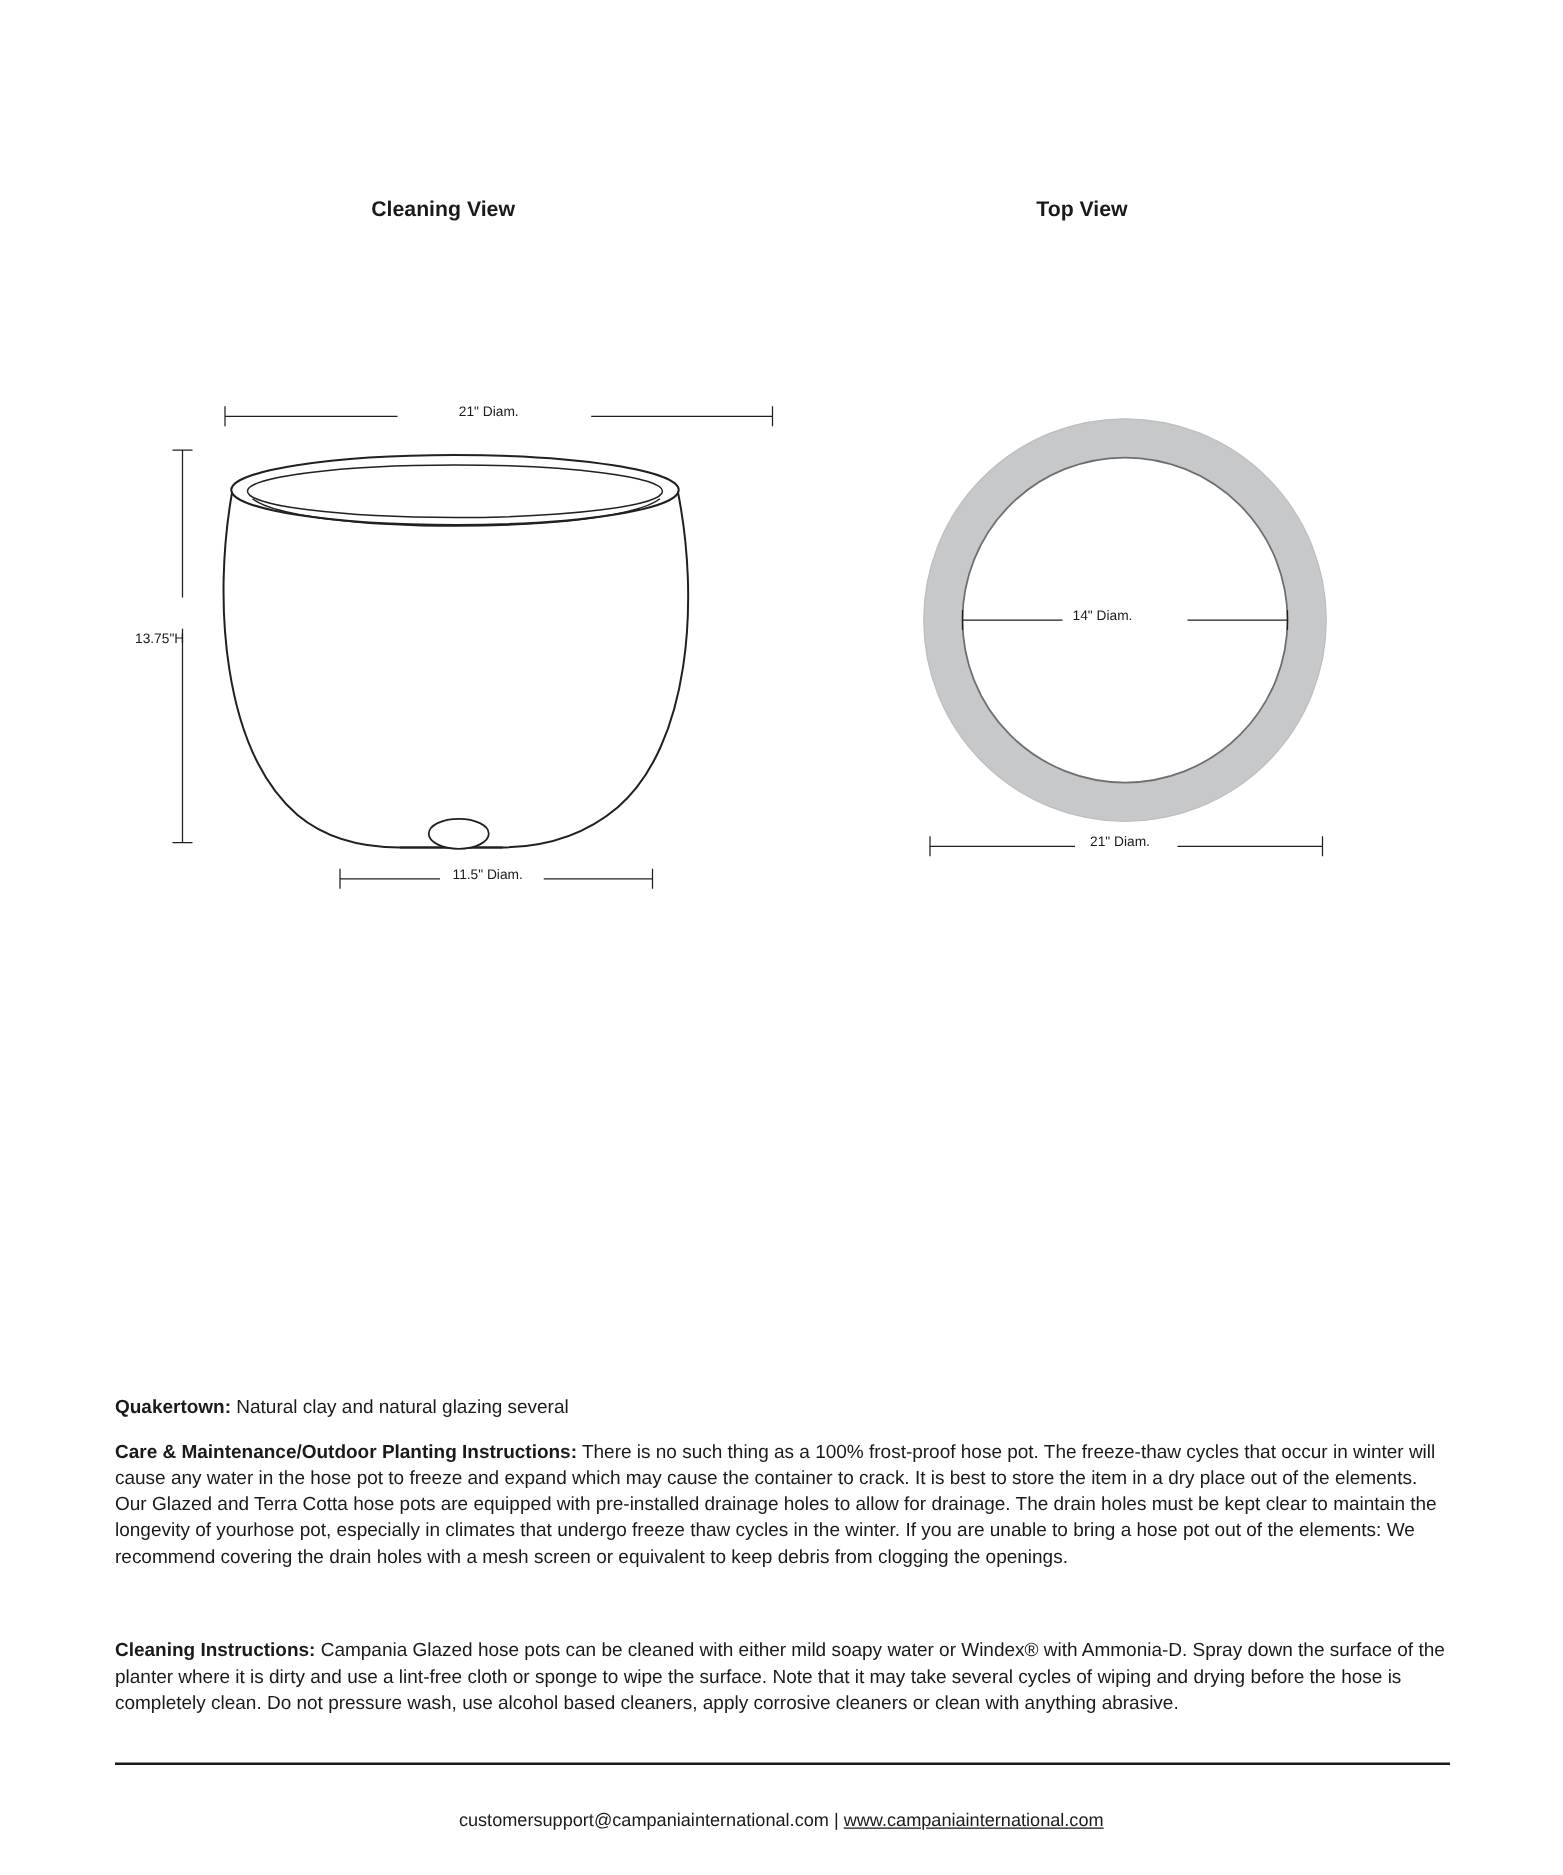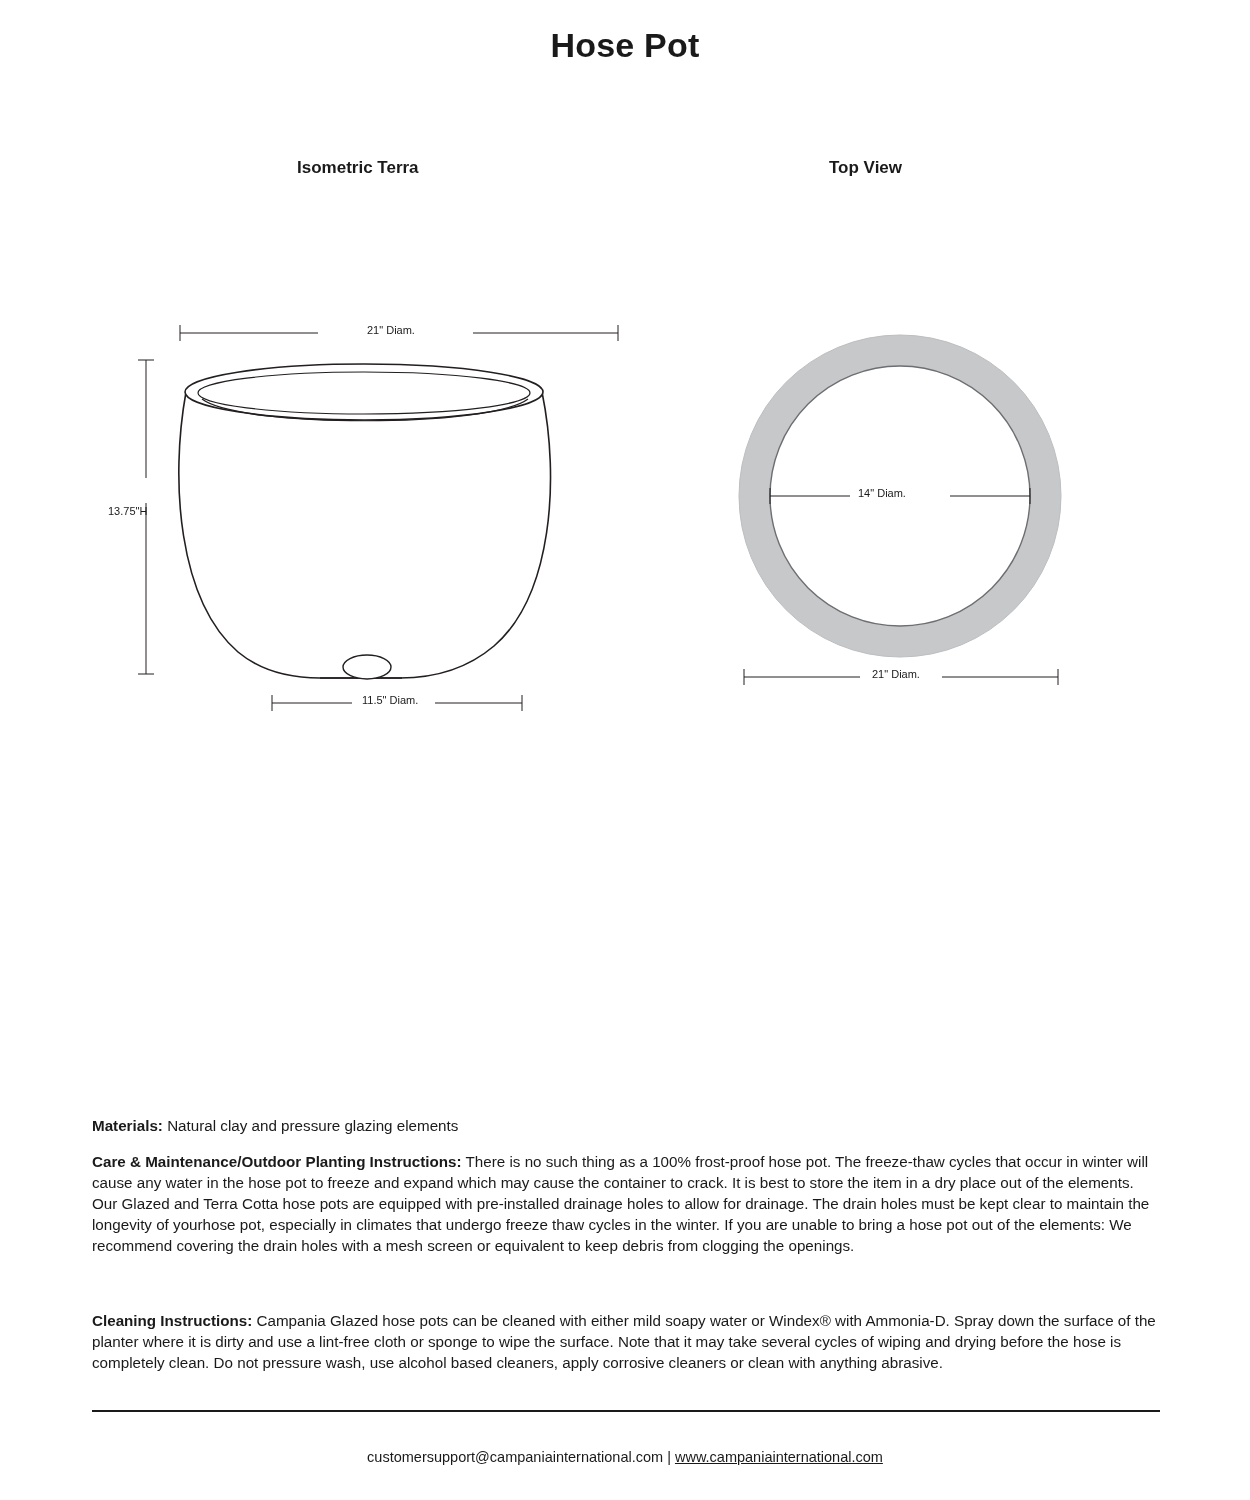--- a/index.html
+++ b/index.html
@@ -99,23 +99,22 @@
   .footer-link {
     color: #1a1a1a;
     text-decoration: underline;
   }
 </style>
 </head>
 <body>
 
 <div class="page">
 
-  <div class="page-title">Hose Pot</div>
-
-  <div class="view-heading" id="iso-heading">Isometric Terra</div>
+
+  <div class="view-heading" id="iso-heading">Cleaning View</div>
   <div class="view-heading" id="top-heading">Top View</div>
 
   <div class="drawing">
 
     <svg width="1070" height="440" viewBox="0 0 1070 440">
 
       <g stroke="#231f20" stroke-width="1" fill="none">
         <line x1="90" y1="25" x2="90" y2="41"></line>
         <line x1="90" y1="33" x2="228" y2="33"></line>
         <line x1="383" y1="33" x2="528" y2="33"></line>
@@ -175,21 +174,21 @@
 
     <div class="dim-label" style="left:277px; top:24px;">21" Diam.</div>
     <div class="dim-label" style="left:18px; top:205px;">13.75"H</div>
     <div class="dim-label" style="left:272px; top:394px;">11.5" Diam.</div>
 
     <div class="dim-label" style="left:768px; top:187px;">14" Diam.</div>
     <div class="dim-label" style="left:782px; top:368px;">21" Diam.</div>
   </div>
 
   <div class="body-block" id="materials-block">
-    <span class="lbl-bold">Materials:</span><span> Natural clay and pressure glazing elements</span>
+    <span class="lbl-bold">Quakertown:</span><span> Natural clay and natural glazing several</span>
   </div>
 
   <div class="body-block" id="care-block">
     <span class="lbl-bold">Care &amp; Maintenance/Outdoor Planting Instructions:</span><span> There is no such thing as a 100% frost-proof hose pot. The freeze-thaw cycles that occur in winter will cause any water in the hose pot to freeze and expand which may cause the container to crack. It is best to store the item in a dry place out of the elements. Our Glazed and Terra Cotta hose pots are equipped with pre-installed drainage holes to allow for drainage. The drain holes must be kept clear to maintain the longevity of yourhose pot, especially in climates that undergo freeze thaw cycles in the winter. If you are unable to bring a hose pot out of the elements: We recommend covering the drain holes with a mesh screen or equivalent to keep debris from clogging the openings.</span>
   </div>
 
   <div class="body-block" id="cleaning-block">
     <span class="lbl-bold">Cleaning Instructions:</span><span> Campania Glazed hose pots can be cleaned with either mild soapy water or Windex® with Ammonia-D. Spray down the surface of the planter where it is dirty and use a lint-free cloth or sponge to wipe the surface. Note that it may take several cycles of wiping and drying before the hose is completely clean. Do not pressure wash, use alcohol based cleaners, apply corrosive cleaners or clean with anything abrasive.</span>
   </div>
 

